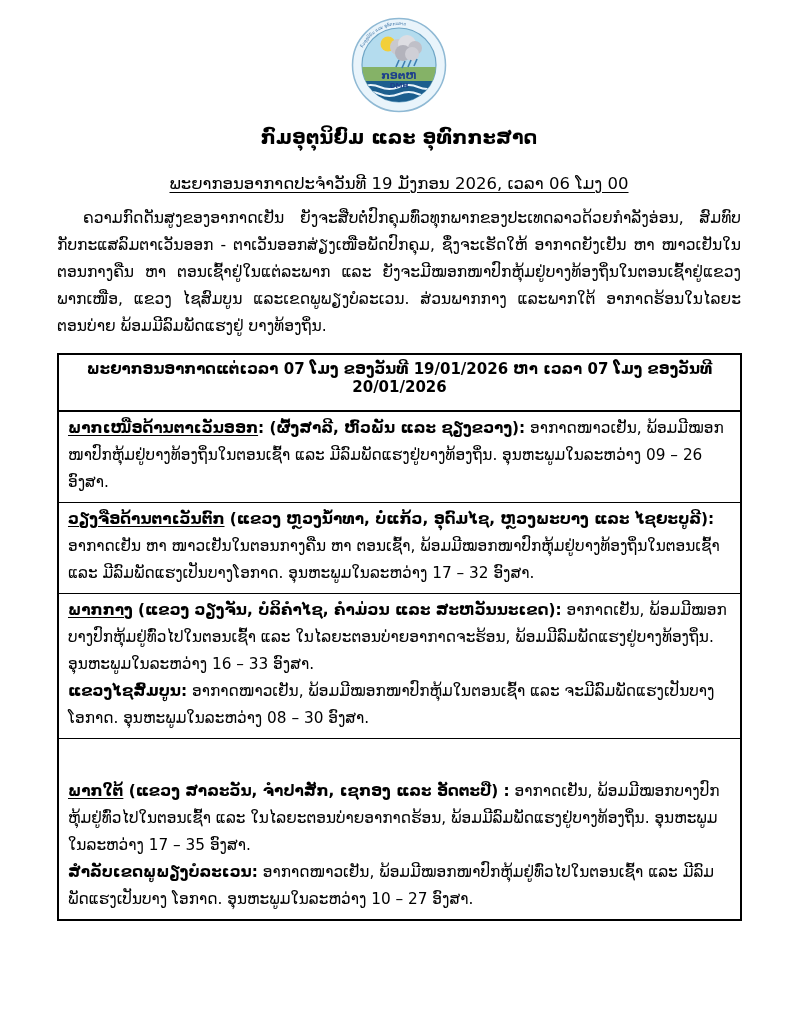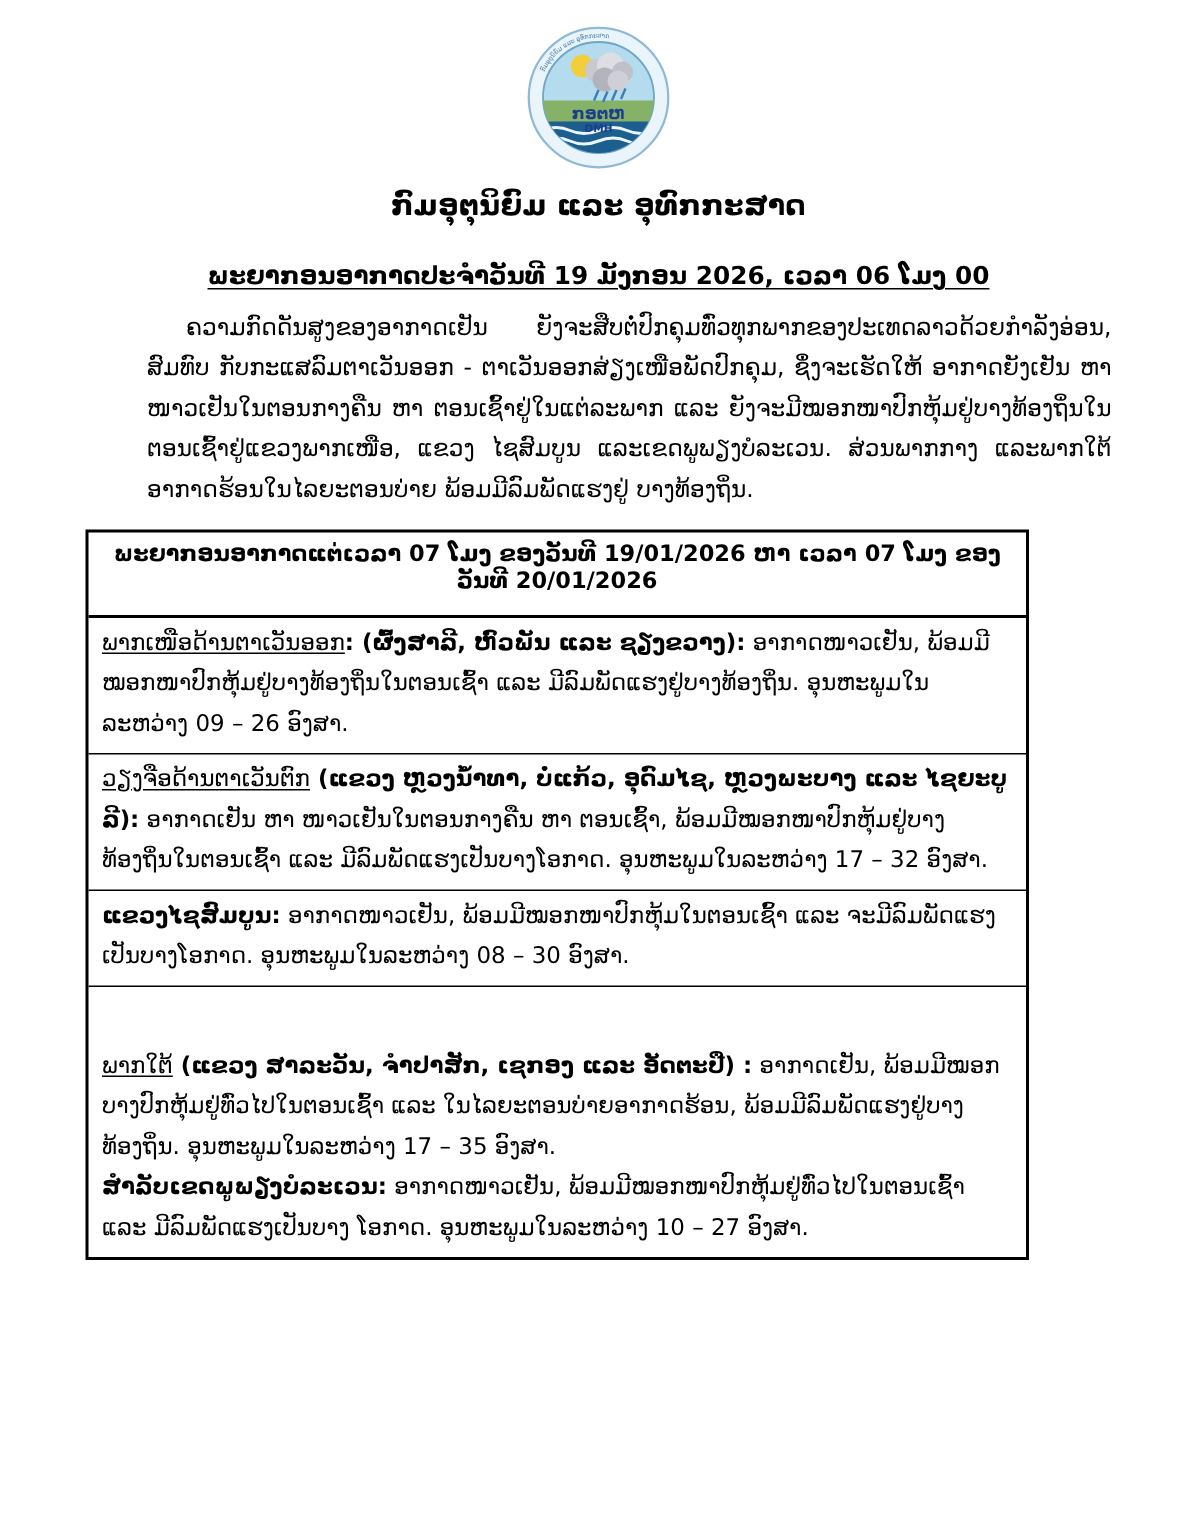--- a/index.html
+++ b/index.html
@@ -11,39 +11,38 @@
   }
   .logo-wrap{text-align:center;}
   .org-title{
     text-align:center;font-weight:bold;font-size:19px;margin-top:9px;
     letter-spacing:.2px;
   }
   .division{
     font-weight:bold;font-size:15px;margin:24px 0 0 28px;
   }
   .bulletin-title{
-    text-align:center;font-weight:bold;font-size:16.5px;margin-top:26px;
+    text-align:center;font-weight:normal;font-size:16.5px;margin-top:26px;
     text-decoration:underline;text-underline-offset:3px;
   }
   .intro{
     margin-top:12px;font-size:15.5px;line-height:27px;text-align:justify;
     text-indent:26px;
-    margin-left:41px;
   }
   .forecast-table{
-    margin-top:13px;border:2px solid #000;width:629px;box-sizing:border-box;
+    margin-top:13px;border:2px solid #000;width:685px;box-sizing:border-box;
   }
   .ft-header{
     font-weight:bold;font-size:15px;text-align:center;
     padding:5px 10px 14px 10px;border-bottom:2px solid #000;
   }
   .ft-row{border-bottom:1.6px solid #000;padding:3px 9px 6px 9px;}
   .ft-row:last-child{border-bottom:none;margin-top:36px;}
   .row-para{margin:0;font-size:15.3px;line-height:27px;text-align:left;}
-  .lbl-u{font-weight:normal;text-decoration:underline;text-underline-offset:2px;}
+  .lbl-u{font-weight:bold;text-decoration:underline;text-underline-offset:2px;}
   .lbl-b{font-weight:bold;}
 </style>
 </head>
 <body>
 
 <div class="page">
 
   <div class="logo-wrap">
     <svg width="96" height="96" viewBox="0 0 96 96">
       <defs>
@@ -94,20 +93,21 @@
     <div class="ft-row">
       <p class="row-para"><span class="lbl-u">ພາກເໜືອດ້ານຕາເວັນອອກ</span><span class="lbl-b">: (ຜົ້ງສາລີ, ຫົວພັນ ແລະ ຊຽງຂວາງ):</span><span>  ອາກາດໜາວເຢັນ, ພ້ອມມີໝອກໜາປົກຫຸ້ມຢູ່ບາງທ້ອງຖິ່ນໃນຕອນເຊົ້າ ແລະ ມີລົມພັດແຮງຢູ່ບາງທ້ອງຖິ່ນ. ອຸນຫະພູມໃນລະຫວ່າງ 09 – 26 ອົງສາ.</span></p>
     </div>
 
     <div class="ft-row">
       <p class="row-para"><span class="lbl-u">ວຽງຈືອດ້ານຕາເວັນຕົກ</span><span class="lbl-b"> (ແຂວງ ຫຼວງນ້ຳທາ, ບໍ່ແກ້ວ, ອຸດົມໄຊ, ຫຼວງພະບາງ ແລະ  ໄຊຍະບູລີ):</span><span>  ອາກາດເຢັນ ຫາ ໜາວເຢັນໃນຕອນກາງຄືນ ຫາ ຕອນເຊົ້າ, ພ້ອມມີໝອກໜາປົກຫຸ້ມຢູ່ບາງທ້ອງຖິ່ນໃນຕອນເຊົ້າ ແລະ ມີລົມພັດແຮງເປັນບາງໂອກາດ. ອຸນຫະພູມໃນລະຫວ່າງ 17 – 32 ອົງສາ.</span></p>
     </div>
 
 
     <div class="ft-row">
+      <p class="row-para"><span class="lbl-u">ພາກກາງ</span><span class="lbl-b"> (ແຂວງ ວຽງຈັນ, ບໍລິຄຳໄຊ, ຄຳມ່ວນ ແລະ ສະຫວັນນະເຂດ):</span><span>  ອາກາດເຢັນ, ພ້ອມມີໝອກບາງປົກຫຸ້ມຢູ່ທົ່ວໄປໃນຕອນເຊົ້າ ແລະ ໃນໄລຍະຕອນບ່າຍອາກາດຈະຮ້ອນ, ພ້ອມມີລົມພັດແຮງຢູ່ບາງທ້ອງຖິ່ນ. ອຸນຫະພູມໃນລະຫວ່າງ 16 – 33 ອົງສາ.</span></p>
       <p class="row-para"><span class="lbl-u"></span><span class="lbl-b">ແຂວງໄຊສົມບູນ:</span><span> ອາກາດໜາວເຢັນ, ພ້ອມມີໝອກໜາປົກຫຸ້ມໃນຕອນເຊົ້າ ແລະ ຈະມີລົມພັດແຮງເປັນບາງໂອກາດ. ອຸນຫະພູມໃນລະຫວ່າງ 08 – 30 ອົງສາ.</span></p>
     </div>
 
     <div class="ft-row">
       <p class="row-para"><span class="lbl-u">ພາກໃຕ້</span><span class="lbl-b"> (ແຂວງ ສາລະວັນ, ຈຳປາສັກ, ເຊກອງ ແລະ ອັດຕະປື) :</span><span>  ອາກາດເຢັນ, ພ້ອມມີໝອກບາງປົກຫຸ້ມຢູ່ທົ່ວໄປໃນຕອນເຊົ້າ ແລະ ໃນໄລຍະຕອນບ່າຍອາກາດຮ້ອນ, ພ້ອມມີລົມພັດແຮງຢູ່ບາງທ້ອງຖິ່ນ. ອຸນຫະພູມໃນລະຫວ່າງ 17 – 35 ອົງສາ.</span></p>
       <p class="row-para"><span class="lbl-u"></span><span class="lbl-b">ສຳລັບເຂດພູພຽງບໍລະເວນ:</span><span>  ອາກາດໜາວເຢັນ, ພ້ອມມີໝອກໜາປົກຫຸ້ມຢູ່ທົ່ວໄປໃນຕອນເຊົ້າ ແລະ ມີລົມພັດແຮງເປັນບາງ ໂອກາດ. ອຸນຫະພູມໃນລະຫວ່າງ 10 – 27 ອົງສາ.</span></p>
     </div>
   </div>
 
 </div>

